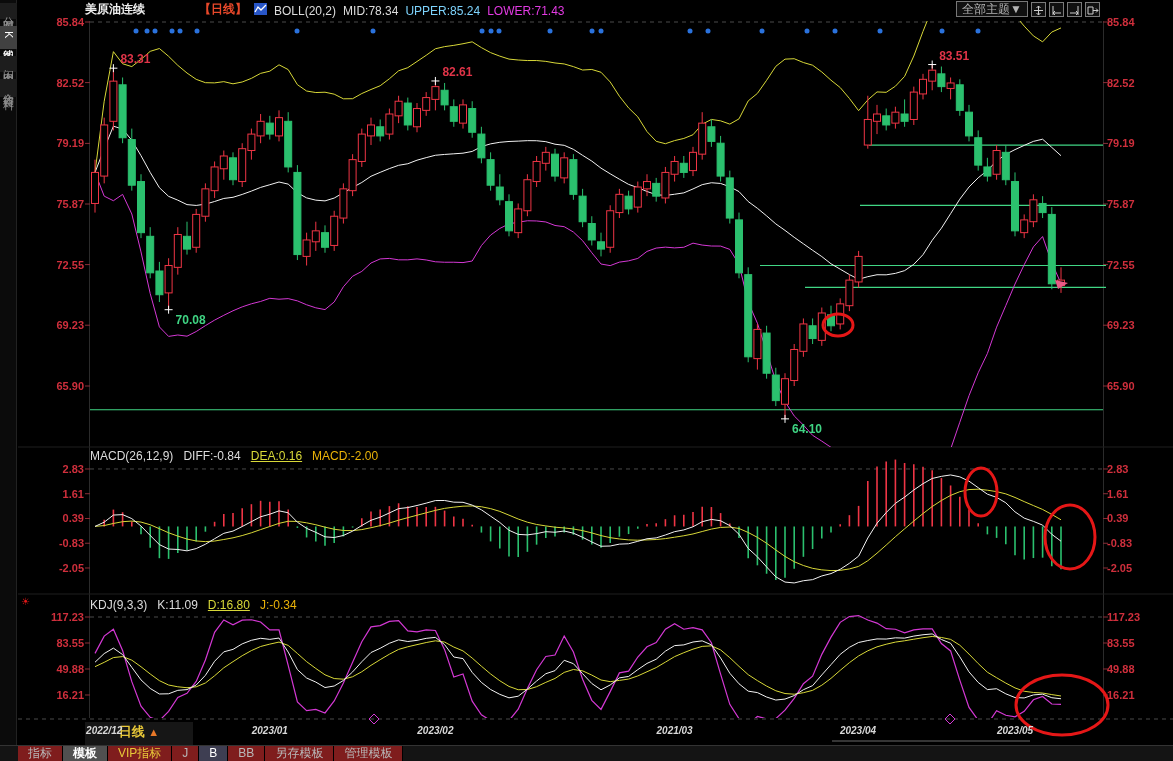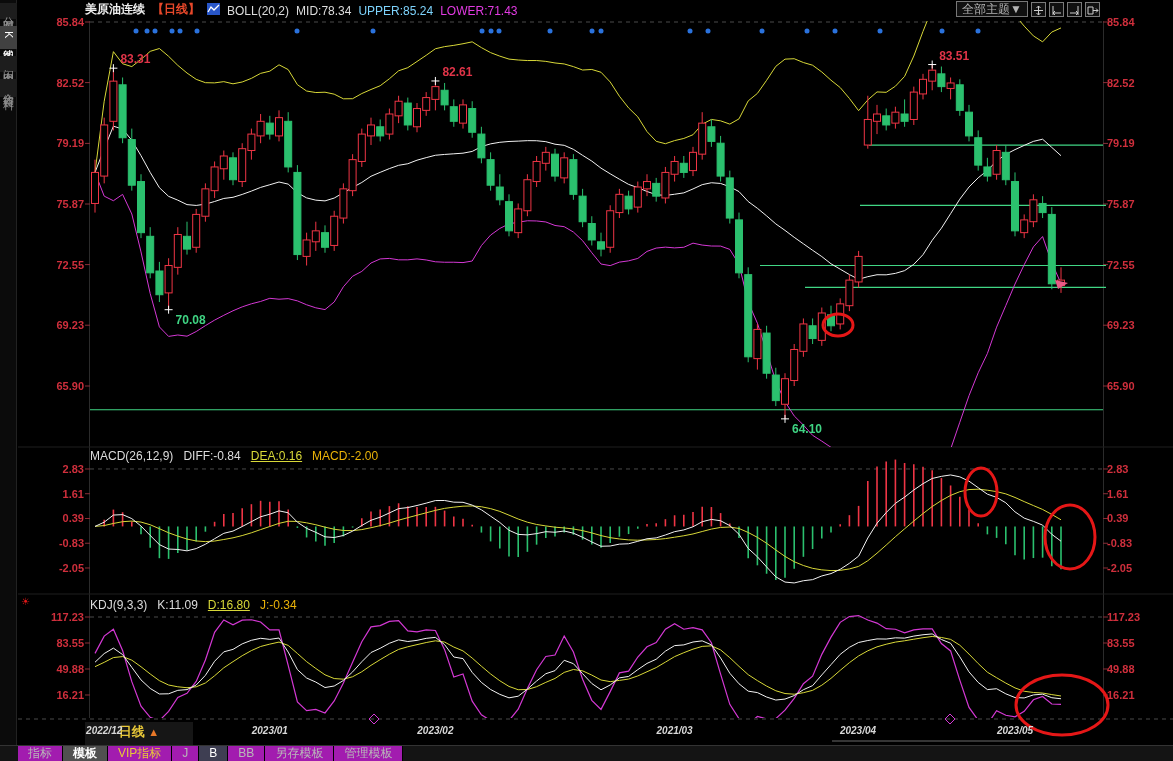--- a/index.html
+++ b/index.html
@@ -7,40 +7,40 @@
   #stage{position:relative;width:1173px;height:761px;background:#000;}
   #plot{position:absolute;left:0;top:0;z-index:1;}
   .ov{position:absolute;z-index:2;}
   
   #sidebar{left:0;top:0;width:17px;height:761px;background:#0b0b0b;border-right:1px solid #222;display:flex;flex-direction:column;align-items:center;padding-top:3px;box-sizing:border-box;gap:7px;}
   .side-item{writing-mode:vertical-rl;letter-spacing:2px;font-size:11px;color:#8f8f8f;background:#1d1d1d;padding:5px 1px;width:15px;text-align:center;cursor:pointer;}
   .side-item.active{background:#414141;color:#fff;}
   
   #hdr{left:85px;top:2px;height:16px;display:flex;gap:7px;font-size:12px;color:#dcdcdc;white-space:nowrap;align-items:flex-end;}
   .h-title{color:#eee;font-weight:bold;}
-  .h-period{color:#e8482a;font-weight:bold;}
+  .h-period{color:#e8482a;font-weight:bold;margin-left:47px;}
   .h-upper{color:#7dd3fc;}
   .h-lower{color:#e23ae2;}
   #theme{left:956px;top:1px;border:1px solid #777;color:#b5b5b5;font-size:12px;line-height:14px;padding:0 5px;background:#101010;cursor:pointer;}
   .toolbtn{top:2px;width:13px;height:13px;border:1px solid #7a7a7a;background:#101010;cursor:pointer;}
   
   .ind-hdr{font-size:12px;white-space:nowrap;display:flex;gap:10px;}
   .iw{color:#dcdcdc;} .iy{color:#d8d838;text-decoration:underline;} .im{color:#eab308;}
   
   .ax{position:absolute;z-index:2;font-size:11px;font-weight:bold;color:#cf2f3c;line-height:12px;}
   .axl{left:20px;width:64px;text-align:right;}
   .axr{left:1107px;width:60px;text-align:left;}
   .dt{position:absolute;z-index:2;top:725px;width:80px;text-align:center;font-size:10px;font-weight:bold;color:#d8d8d8;font-style:italic;}
   
   #period{left:85px;top:722px;width:108px;height:24px;background:#161616;text-align:center;font-size:13px;line-height:20px;cursor:pointer;}
   #period .p1{color:#e8c838;font-weight:bold;}
   #period .p2{color:#e87828;font-size:11px;}
   
   #tabs{left:0;top:745px;width:1173px;height:16px;background:#141414;border-top:1px solid #333;display:flex;padding-left:18px;box-sizing:border-box;}
-  .tab{padding:0 10px;font-size:12px;line-height:15px;color:#b8b8b8;background:#a21caf;border-right:1px solid #000;cursor:pointer;white-space:nowrap;}
+  .tab{padding:0 10px;font-size:12px;line-height:15px;color:#b8b8b8;background:#7f1d1d;border-right:1px solid #000;cursor:pointer;white-space:nowrap;}
   .tab.active{background:#505050;color:#fff;font-weight:bold;}
   .tab.vip{color:#e8c838;}
   .tab.selected{background:#3e3e52;color:#fff;}
   #alert{left:21px;top:596px;color:#e51717;font-size:10px;}
 </style>
 </head>
 <body>
 
 <div id="stage">
 

